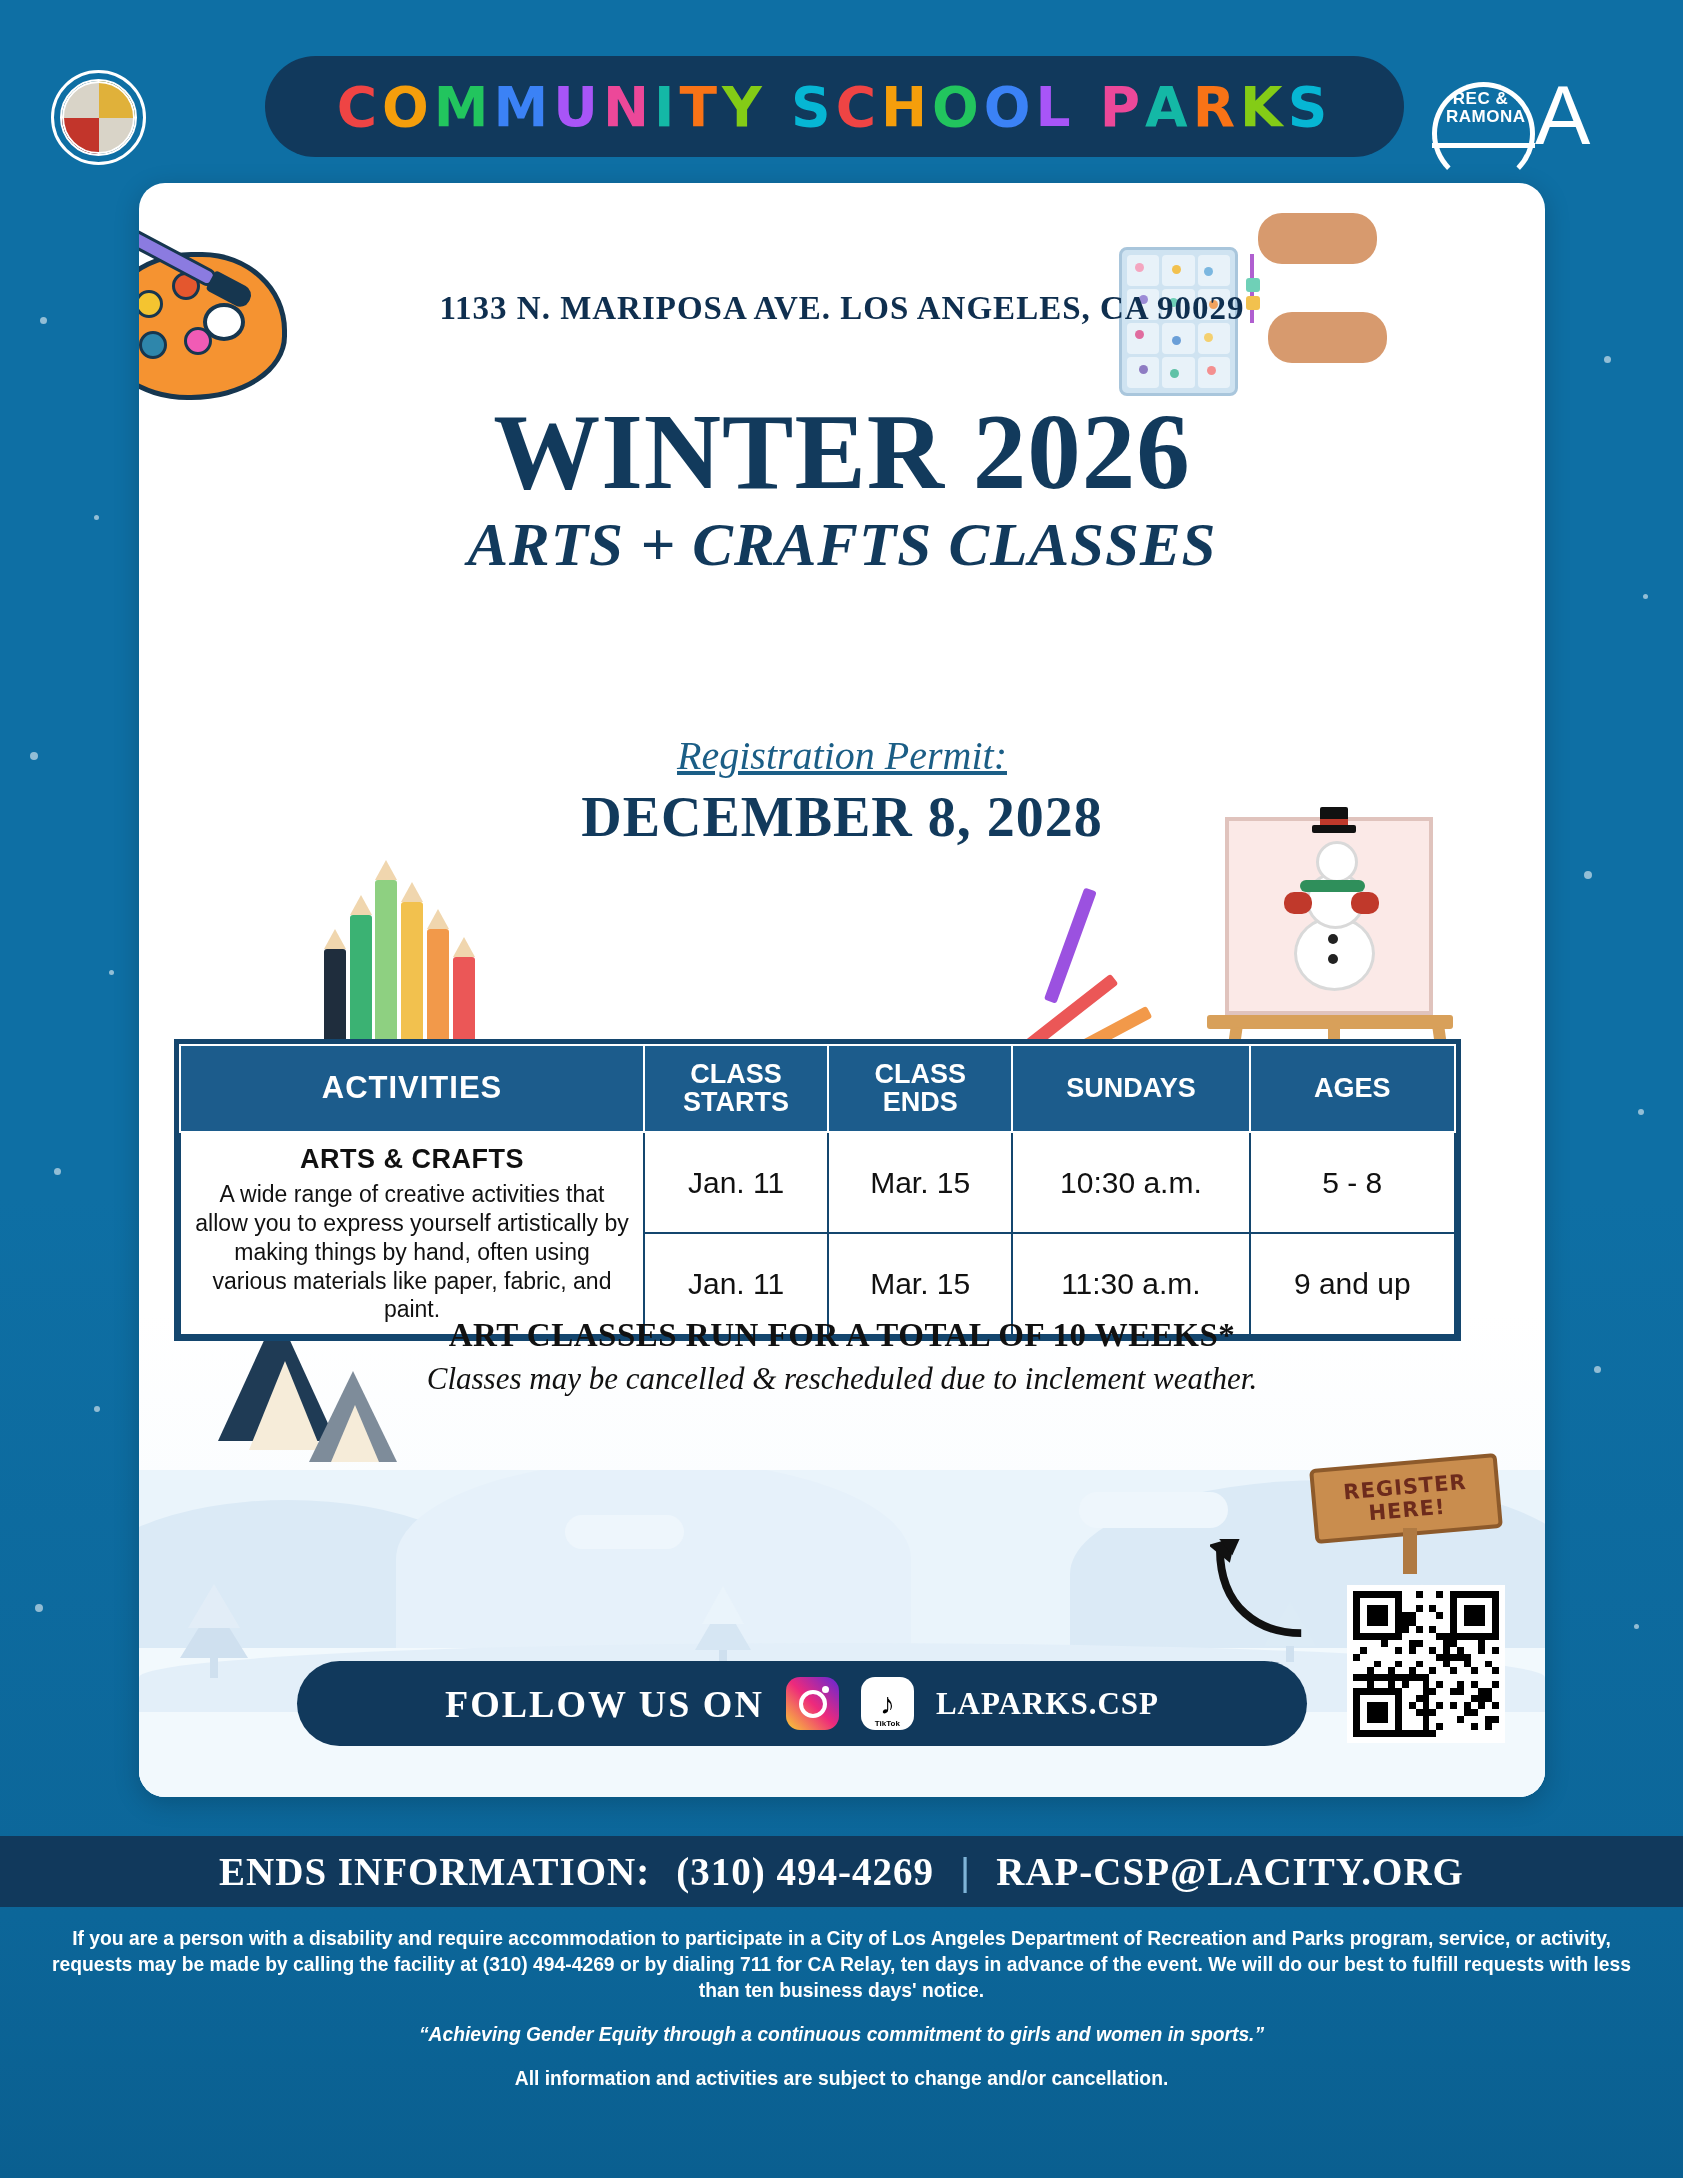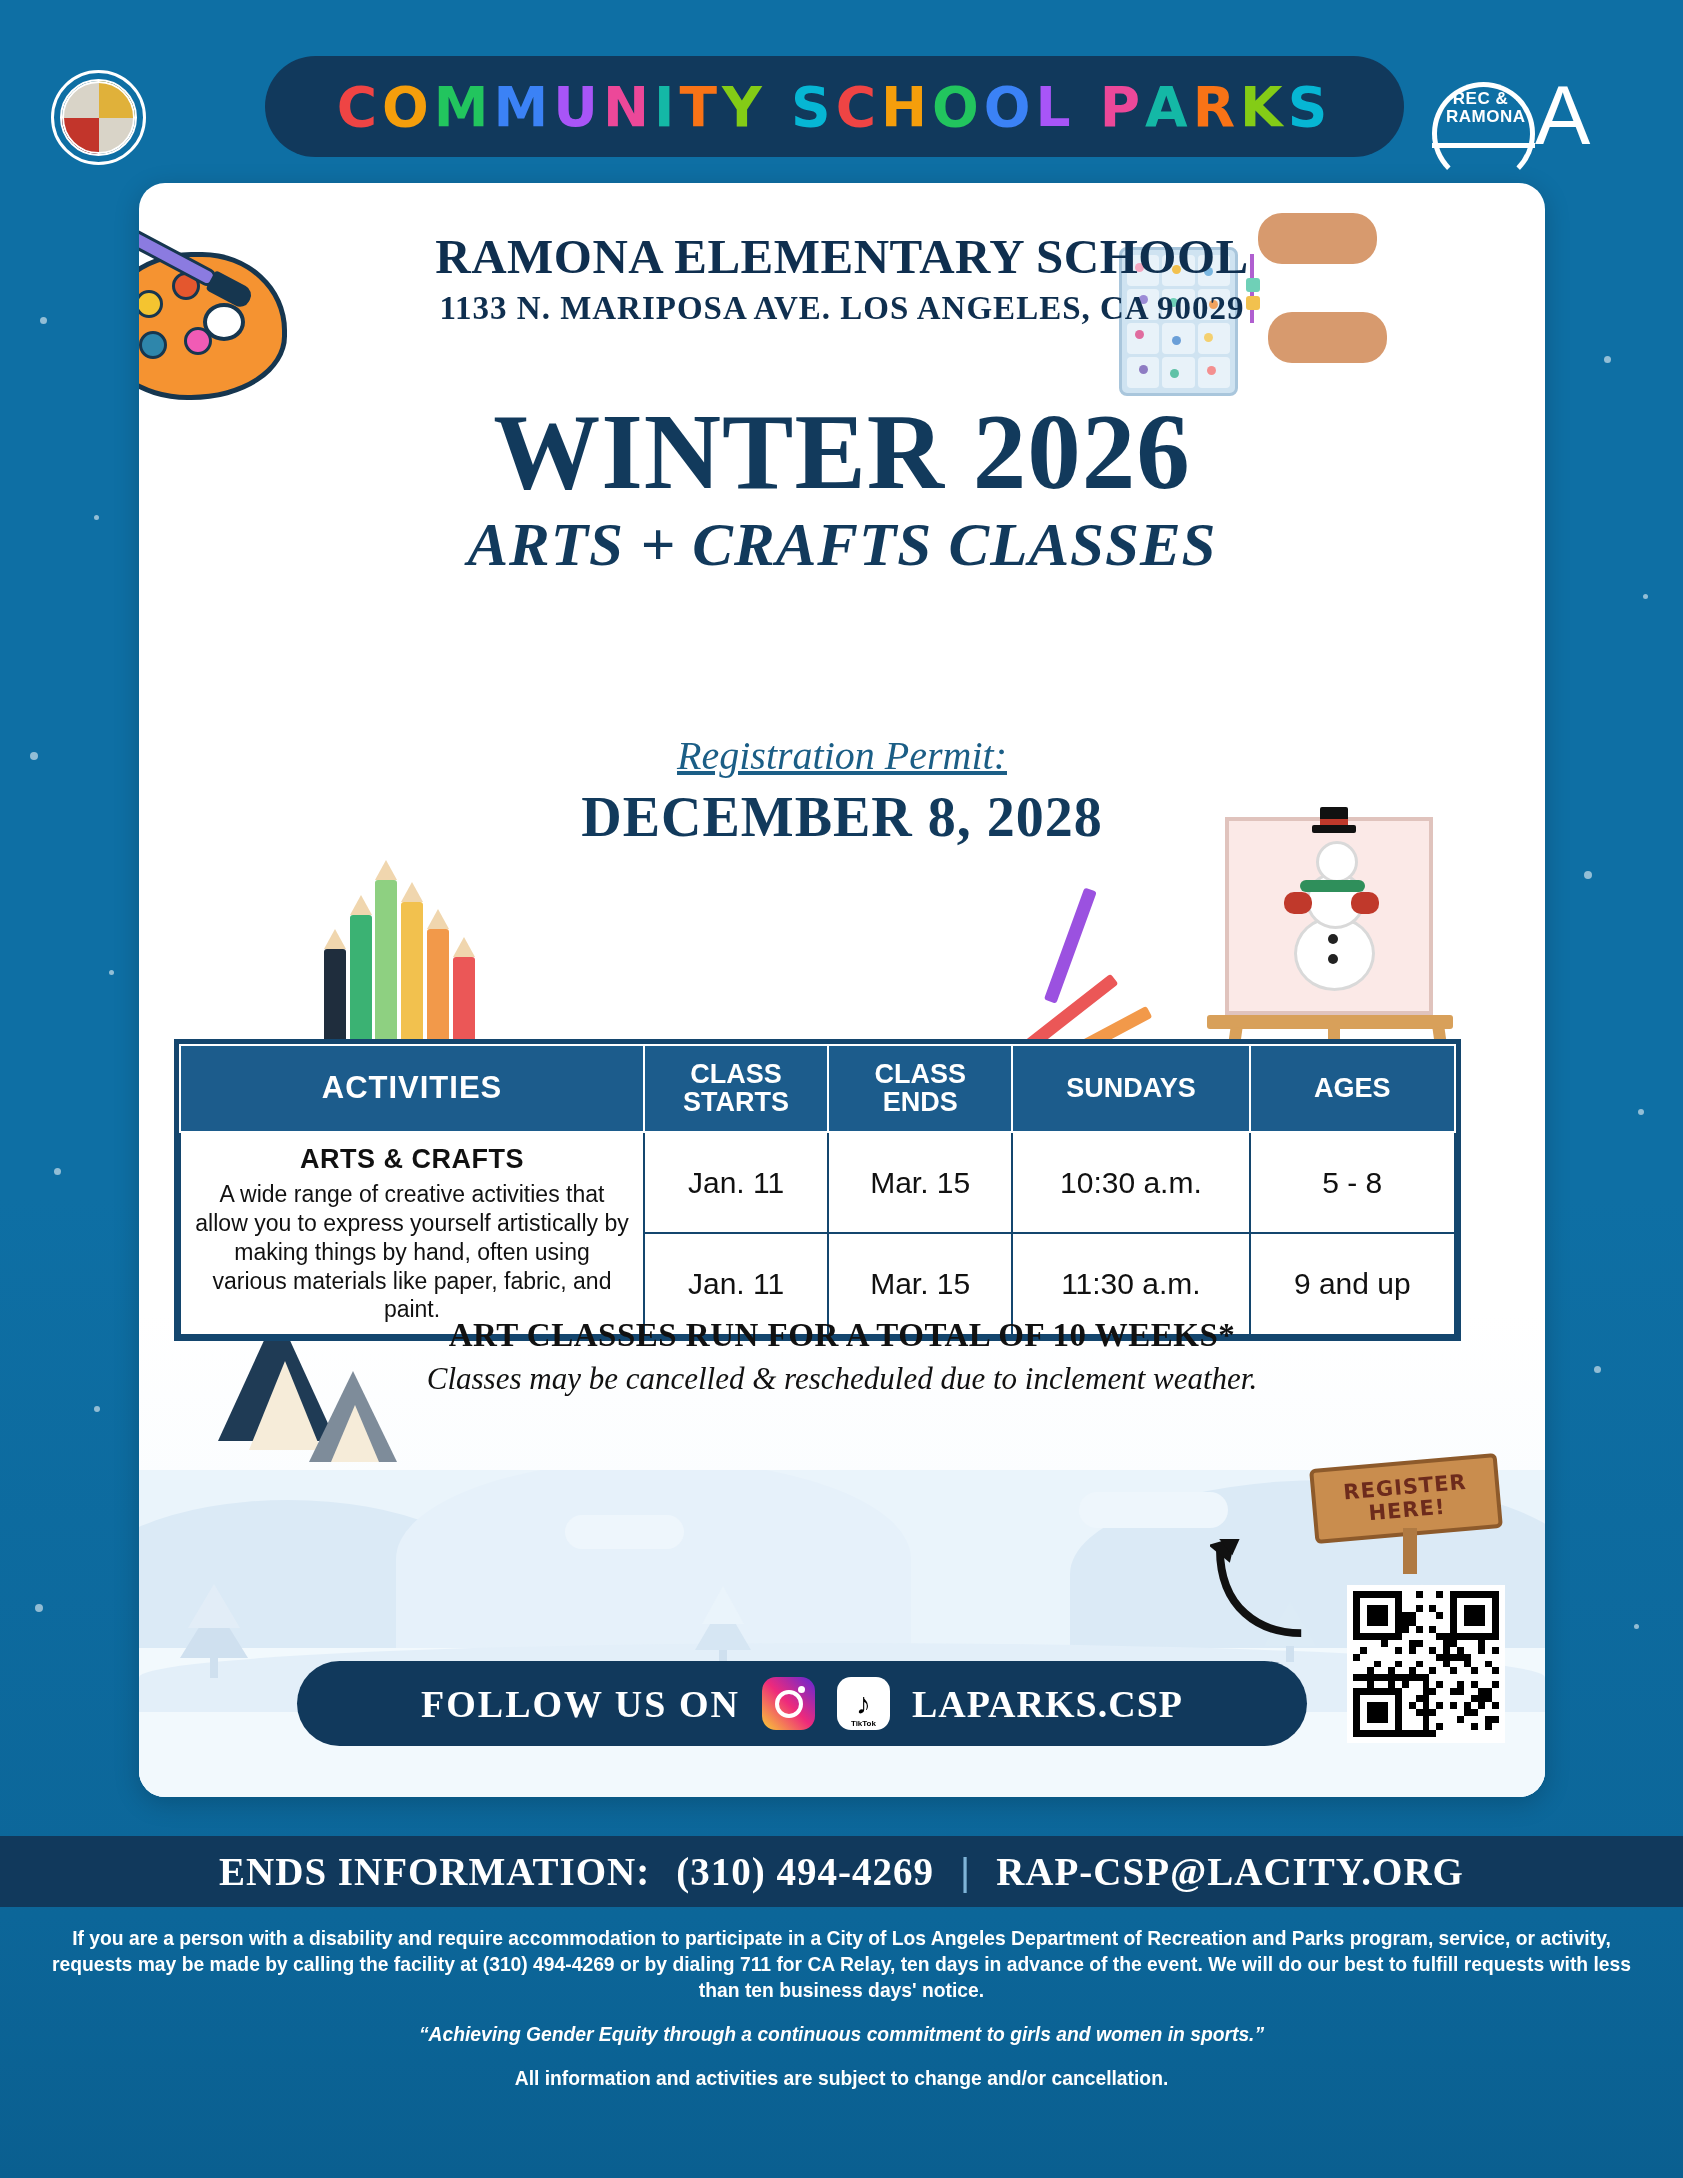--- a/index.html
+++ b/index.html
@@ -315,21 +315,21 @@
     color: #fff;
     font-family: "Liberation Serif", serif;
     font-weight: bold;
     font-size: 38px;
     letter-spacing: 2px;
   }
   .follow-pill .handle {
     color: #fff;
     font-family: "Liberation Serif", serif;
     font-weight: bold;
-    font-size: 38px;
+    font-size: 31px;
     letter-spacing: 1px;
   }
   .ig-icon {
     width: 53px; height: 53px;
     border-radius: 14px;
     background: linear-gradient(45deg,#f9ce34,#ee2a7b 50%,#6228d7);
     position: relative;
   }
   .ig-icon::before {
     content:"";
@@ -710,21 +710,20 @@
             <span style="position:absolute;left:9px;top:9px;width:9px;height:9px;border-radius:50%;background:#f49090;"></span>
           </div>
       </div>
       <div class="hand" style="left:139px;top:20px;width:119px;height:51px;"></div>
       <div class="hand" style="left:149px;top:119px;width:119px;height:51px;"></div>
       <div style="position:absolute;left:131px;top:61px;width:4px;height:69px;background:#b05fd0;"></div>
       <div style="position:absolute;left:127px;top:85px;width:14px;height:14px;border-radius:3px;background:#6fd0b7;"></div>
       <div style="position:absolute;left:127px;top:103px;width:14px;height:14px;border-radius:3px;background:#f2c14e;"></div>
     </div>
 
-    <div class="school-name">RAMONA ELEMENTARY SCHOOL</div>
     <div class="school-addr">1133 N. MARIPOSA AVE.  LOS ANGELES, CA 90029</div>
     <div class="season">WINTER 2026</div>
     <div class="subject">ARTS + CRAFTS CLASSES</div>
     <div class="reg-label">Registration Permit:</div>
     <div class="reg-date">DECEMBER 8, 2028</div>
 
     <div class="pencils">
       <div class="pencil" style="left:12px;height:129px;background:#1f2d3d;">
           <div class="tip"></div>
         </div>

